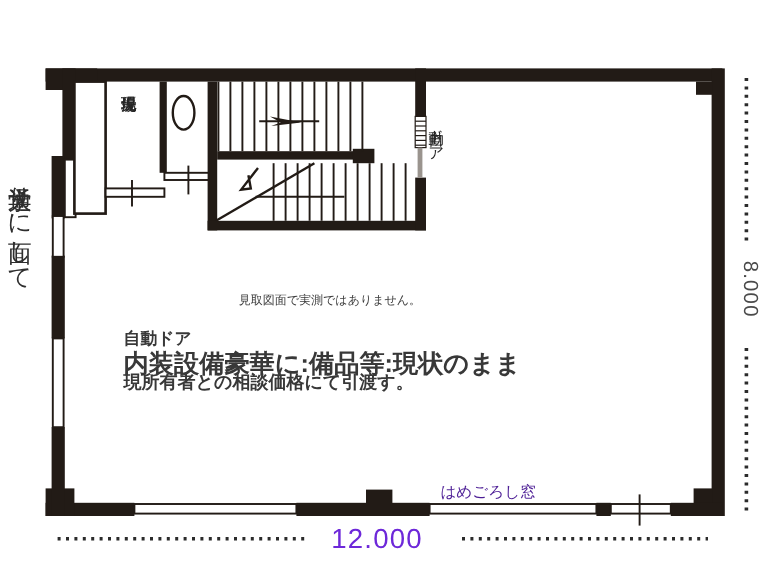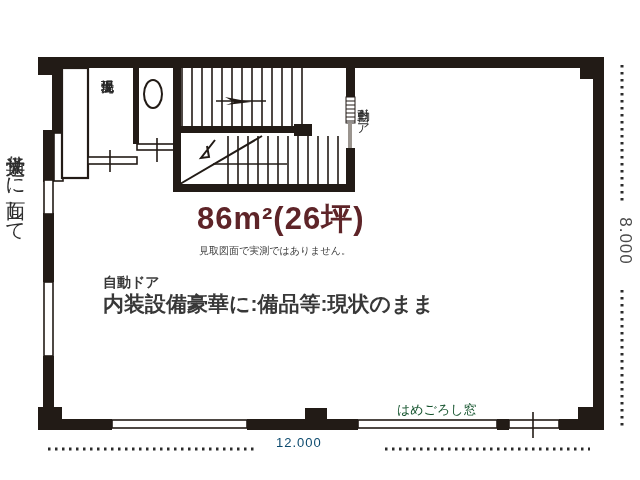--- a/index.html
+++ b/index.html
@@ -11,22 +11,22 @@
   .txt{position:absolute;color:#383838;white-space:nowrap;line-height:1.15;}
   .vtxt{writing-mode:vertical-rl;text-orientation:upright;}
   .street{left:4px;top:141px;font-size:20px;color:#2e2e2e;letter-spacing:0px;font-weight:500;}
   .roomlbl{left:99px;top:70px;font-size:13px;color:#262626;}
   .autodoor{left:355px;top:99px;font-size:13px;color:#262626;}
   .title{left:197px;top:201px;font-size:31px;font-weight:700;color:#5e2428;letter-spacing:1px;}
   .disclaimer{left:199px;top:245px;font-size:10px;color:#3c3c3c;}
   .notetitle{left:103px;top:274px;font-size:14px;font-weight:600;}
   .noteline1{left:103px;top:292px;font-size:21px;font-weight:600;}
   .noteline2{left:103px;top:310px;font-size:15px;font-weight:600;}
-  .fixedwin{left:397px;top:403px;font-size:13px;color:#14532d;}
-  .dimw{left:276px;top:436px;font-size:13px;color:#0c4a6e;letter-spacing:1px;}
+  .fixedwin{left:367px;top:403px;font-size:13px;color:#4c1d95;}
+  .dimw{left:276px;top:436px;font-size:23px;color:#6d28d9;letter-spacing:1px;}
   .dimh{left:598px;top:232px;width:56px;height:18px;font-size:17px;color:#4a4a4a;
         text-align:center;transform:rotate(90deg);transform-origin:center;letter-spacing:1px;}
 </style>
 </head>
 <body>
 
 <div class="canvas">
 
   <svg width="640" height="480" viewBox="0 0 640 480">
 
@@ -127,21 +127,21 @@
       <line x1="48" y1="449" x2="258" y2="449"></line>
       <line x1="385" y1="449" x2="590" y2="449"></line>
       <line x1="622" y1="65" x2="622" y2="205"></line>
       <line x1="622" y1="290" x2="622" y2="430"></line>
     </g>
   </svg>
 
   <div class="txt vtxt street">大学通りに面して</div>
   <div class="txt vtxt roomlbl">現況現場優先</div>
   <div class="txt vtxt autodoor">自動ドア</div>
-  <div class="txt title">86m²(26坪)</div>
   <div class="txt disclaimer">見取図面で実測ではありません。</div>
   <div class="txt notetitle">自動ドア</div>
   <div class="txt noteline1">内装設備豪華に:備品等:現状のまま</div>
+  <div class="txt noteline2">現所有者との相談価格にて引渡す。</div>
   <div class="txt fixedwin">はめごろし窓</div>
   <div class="txt dimw">12.000</div>
   <div class="txt dimh">8.000</div>
 
 </div>
 
 </body></html>

